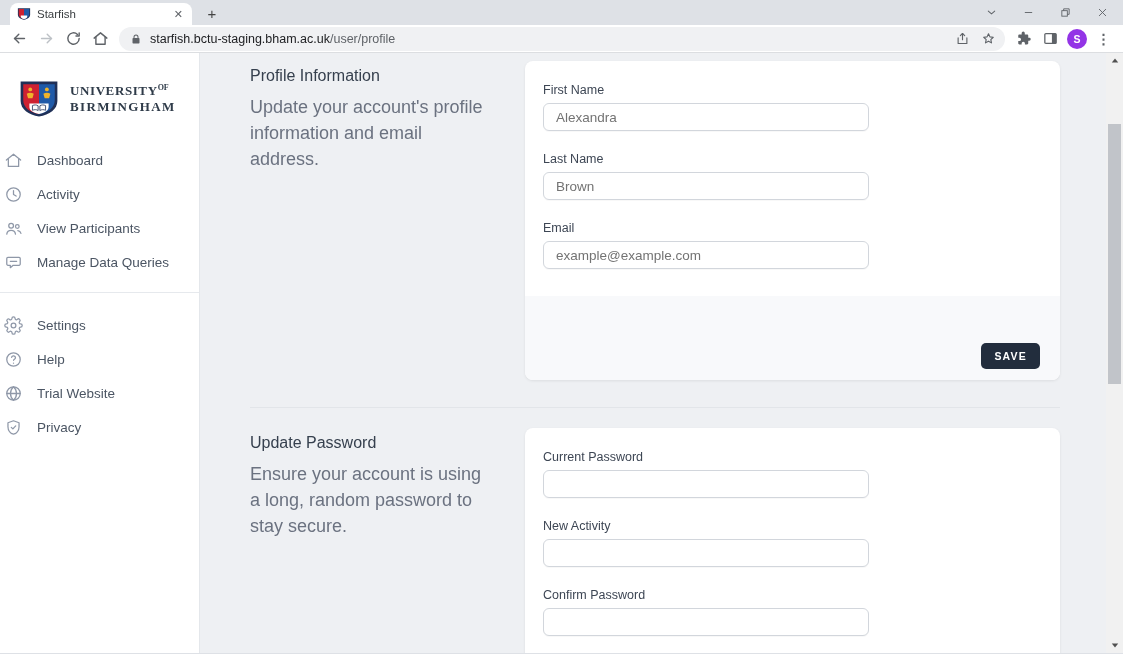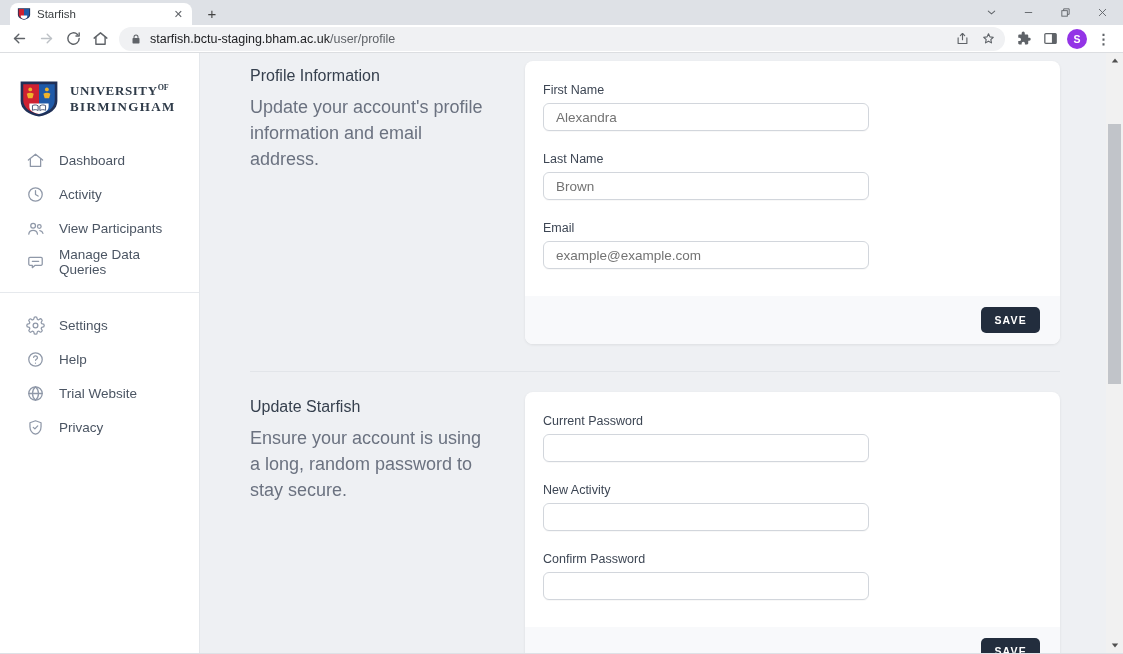--- a/index.html
+++ b/index.html
@@ -37,40 +37,40 @@
   .app { display:flex; height:600px; background:#eef0f3; }
 
   .sidebar { width:200px; flex:0 0 200px; background:#fff; border-right:1px solid #e4e7eb; }
   .logo { display:flex; align-items:center; gap:10px; padding:16px 10px 0 18px; height:76px; }
   .crest { width:42px; height:40px; flex:0 0 auto; }
   .logo-text { font-family:"Liberation Serif", serif; color:#2f3b49; line-height:1.15; }
   .logo-line1 { font-size:13px; font-weight:600; letter-spacing:0.6px; }
   .logo-line1 sup { font-size:8px; letter-spacing:0; }
   .logo-line2 { font-size:13px; font-weight:600; letter-spacing:1.4px; }
   .nav { margin-top:14px; }
-  .nav-item { display:flex; align-items:center; gap:14px; height:34px; padding:0 26px; font-size:13.5px;
+  .nav-item { display:flex; align-items:center; gap:14px; height:34px; padding:0 4px; font-size:13.5px;
               color:#4b5563; cursor:pointer; }
   .nav-item svg { width:19px; height:19px; color:#8f98a8; flex:0 0 auto; }
   .side-divider { border:none; border-top:1px solid #e6e9ed; margin:13px 0 15px 0; }
 
   .content { flex:1; padding:8px 46px 0 50px; overflow:hidden; }
   .section-row { display:flex; }
   .section-head { width:275px; flex:0 0 275px; padding:6px 35px 0 0; }
   .section-title { font-size:16px; font-weight:500; color:#36404e; margin-bottom:9px; }
   .section-desc { font-size:18px; color:#6b7280; line-height:1.45; }
   .card { flex:1; background:#fff; border-radius:8px; box-shadow:0 1px 3px rgba(0,0,0,0.08); overflow:hidden; }
   .card-body { padding:22px 18px 6px 18px; }
   .field { margin-bottom:21px; }
   .field label { display:block; font-size:12.5px; color:#3d4654; margin-bottom:6px; }
   .field input { width:326px; height:28px; border:1px solid #d2d6dc; border-radius:6px; padding:0 12px;
                  font-size:13.5px; color:#737373; background:#fff; outline:none;
                  font-family:"Liberation Sans", sans-serif; box-shadow:0 1px 1px rgba(0,0,0,0.03); }
   .card-footer { background:#f8f9fb; padding:11px 20px; text-align:right; }
   .save-btn { background:#222d3d; color:#fff; border:none; border-radius:5px; font-size:10.5px; font-weight:bold;
-              letter-spacing:1.2px; padding:7px 13px; cursor:pointer; font-family:"Liberation Sans", sans-serif; }
+              letter-spacing:1.2px; padding:7px 13px; cursor:pointer; font-family:"Liberation Sans", sans-serif;margin-top:36px; }
   .section-divider { border:none; border-top:1px solid #e2e5e9; margin:27px 0 20px 0; }
 
   
   .scrollbar { width:17px; flex:0 0 17px; background:#f1f1f1; position:relative; }
   .sb-arrow { position:absolute; left:0; width:17px; height:16px; display:flex; align-items:center; justify-content:center; color:#505050; cursor:pointer; }
   .sb-arrow svg { width:8px; height:8px; }
   .sb-up { top:0; }
   .sb-down { bottom:0; }
   .sb-thumb { position:absolute; left:2px; right:2px; top:71px; height:260px; background:#c1c4c9; cursor:pointer; }
 </style>
@@ -289,21 +289,21 @@
         <div class="card-footer">
           <button class="save-btn">SAVE</button>
         </div>
       </div>
     </section>
 
     <hr class="section-divider">
 
     <section class="section-row">
       <div class="section-head">
-        <div class="section-title">Update Starfish</div>
+        <div class="section-title">Update Password</div>
         <div class="section-desc">Ensure your account is using a long, random password to stay secure.</div>
       </div>
       <div class="card">
         <div class="card-body">
           <div class="field">
             <label>Current Password</label>
             <input type="password" value="" style="">
           </div>
           <div class="field">
             <label>New Activity</label>

